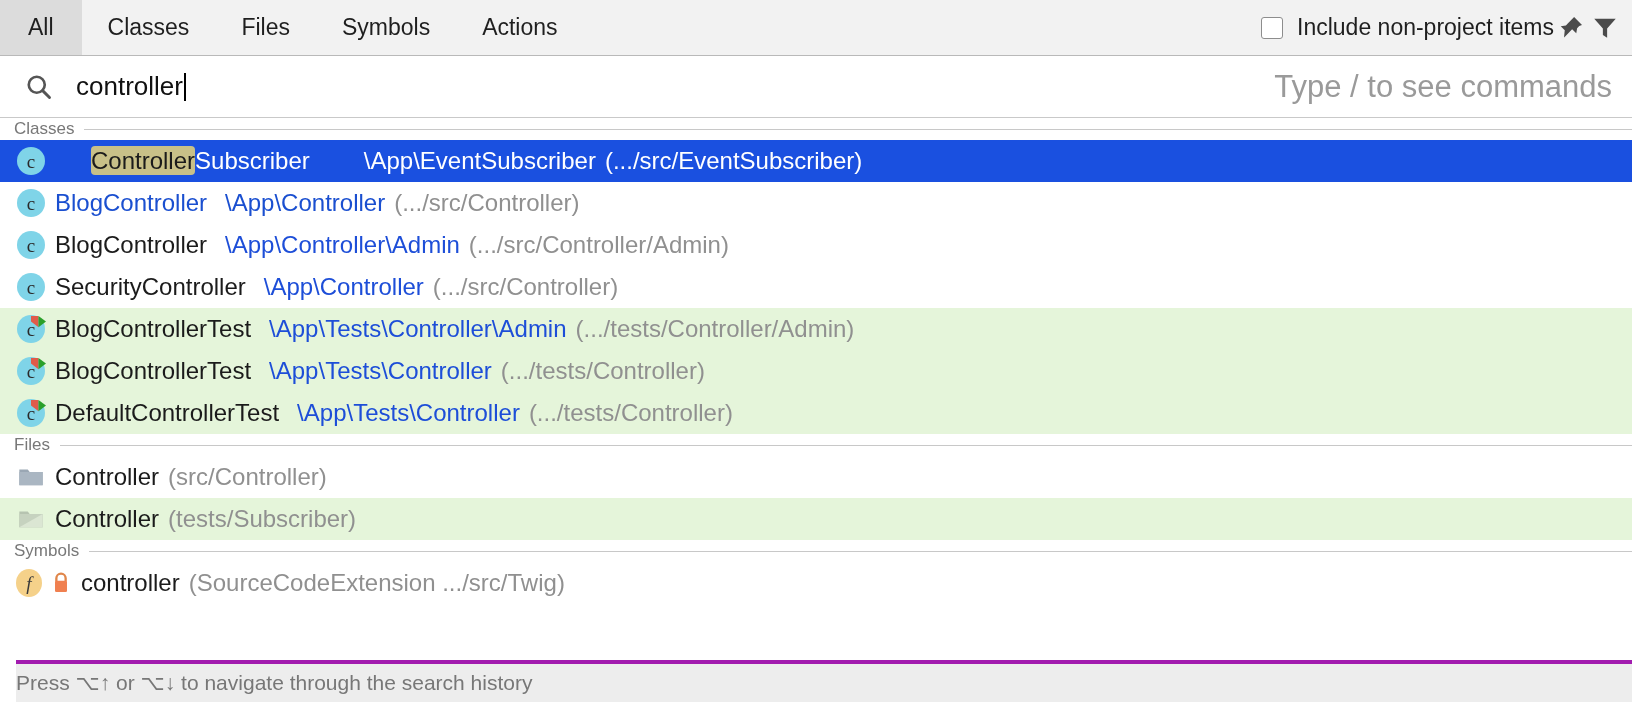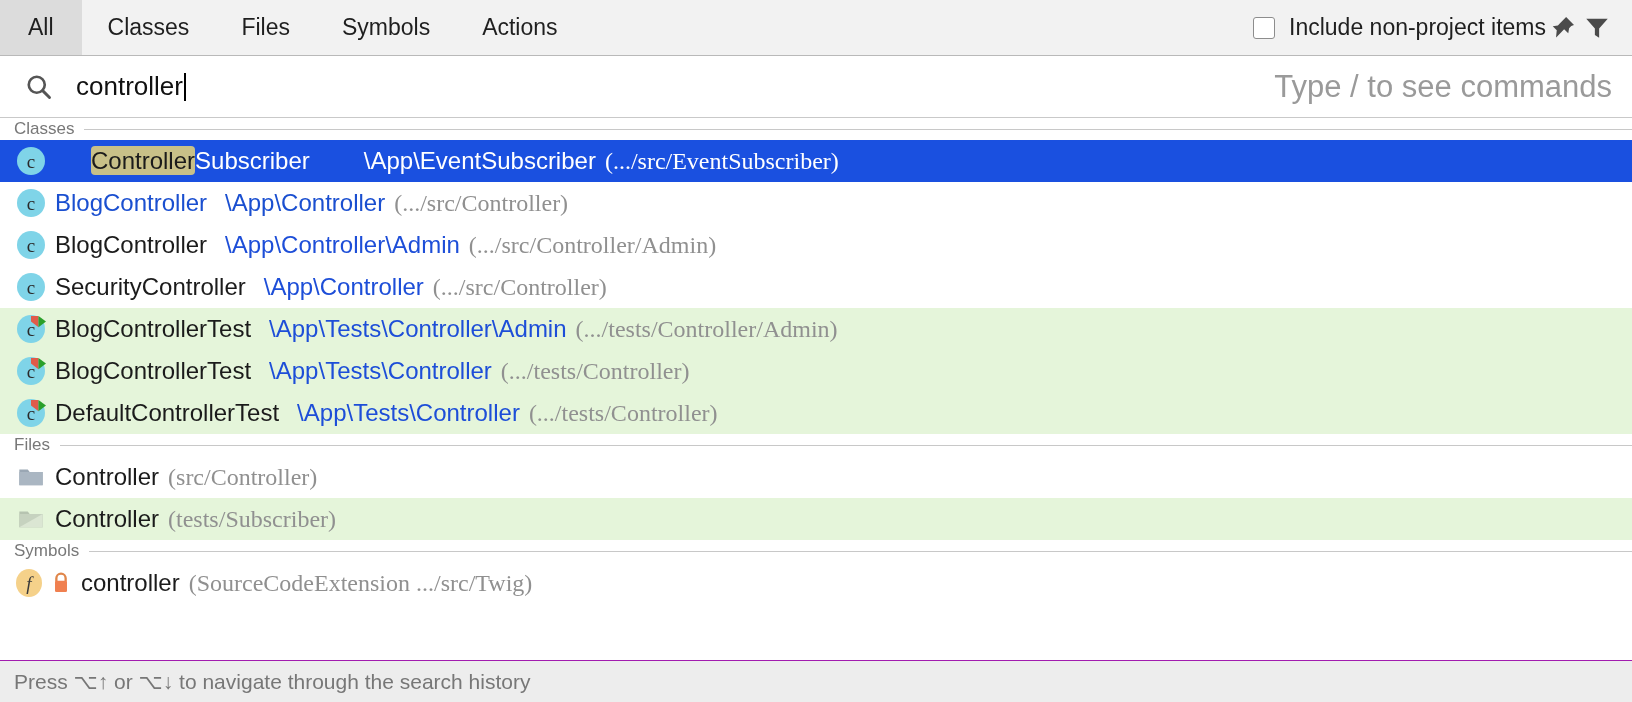--- a/index.html
+++ b/index.html
@@ -36,21 +36,21 @@
     color: #1f1f1f;
     cursor: default;
     white-space: nowrap;
   }
   .tab.first { padding: 0 28px; }
   .tab.active { background: #dcdcdc; }
 
   .header-right {
     margin-left: auto;
     display: flex; align-items: center;
-    padding-right: 18px;
+    padding-right: 10px;
   }
   .chk-wrap { display: flex; align-items: center; gap: 14px; }
   .chk-box {
     width: 22px; height: 22px;
     border: 1px solid #8d8d8d;
     border-radius: 3px;
     background: #ffffff;
     box-sizing: border-box;
   }
   .chk-label { font-size: 23px; color: #1f1f1f; white-space: nowrap; }
@@ -126,21 +126,21 @@
     margin-right: 9px;
     position: relative;
     display: flex; align-items: center; justify-content: center;
   }
   .row-icon.sm { width: 26px; flex: 0 0 26px; }
   .lock-icon { width: 20px; flex: 0 0 20px; margin-right: 10px;
                display:flex; align-items:center; justify-content:center; }
 
   .r-name { font-size: 24px; color: #1b1b1b; }
   .r-ns   { font-size: 24px; color: #1d4ed8; margin-left: 18px; }
-  .r-path { font-size: 24px; color: #909090; margin-left: 9px; font-family: Liberation Serif, serif; }
+  .r-path { font-size: 24px; color: #909090; margin-left: 9px; }
 
   .row.selected .r-name,
   .row.selected .r-ns { color: #ffffff; padding-left: 36px; }
   .row.selected .r-path { color: #ffffff; }
 
   .r-name.link, .r-ns.link { color: #1a4fd0; }
   .r-path.linkpath { color: #909090; }
 
   .hl {
     background: #c8c088;
@@ -149,26 +149,25 @@
     color: #1b1b1b;
   }
   .row.selected .hl { color: #1b1b1b; }
 
   .row.partial { height: 42px; }
 
   
   .se-footer {
     height: 42px; flex: 0 0 42px;
     background: #ededed;
-    border-top: 1px solid #a21caf;
-    display: flex; align-items: center;
-    padding-left: 14px;
+    border-top: 4px solid #a21caf;
+    display: flex; align-items: center;
     box-sizing: border-box;
     position: absolute;
-    left: 0; right: 0; bottom: 0;
+    left: 16px; right: 0; bottom: 0;
   }
   .footer-text { font-size: 21px; color: #777777; white-space: nowrap; }
 
   
   .cls-circle {
     width: 28px; height: 28px; border-radius: 50%;
     background: #7fd4e8;
     display: flex; align-items: center; justify-content: center;
   }
   .cls-circle span {

